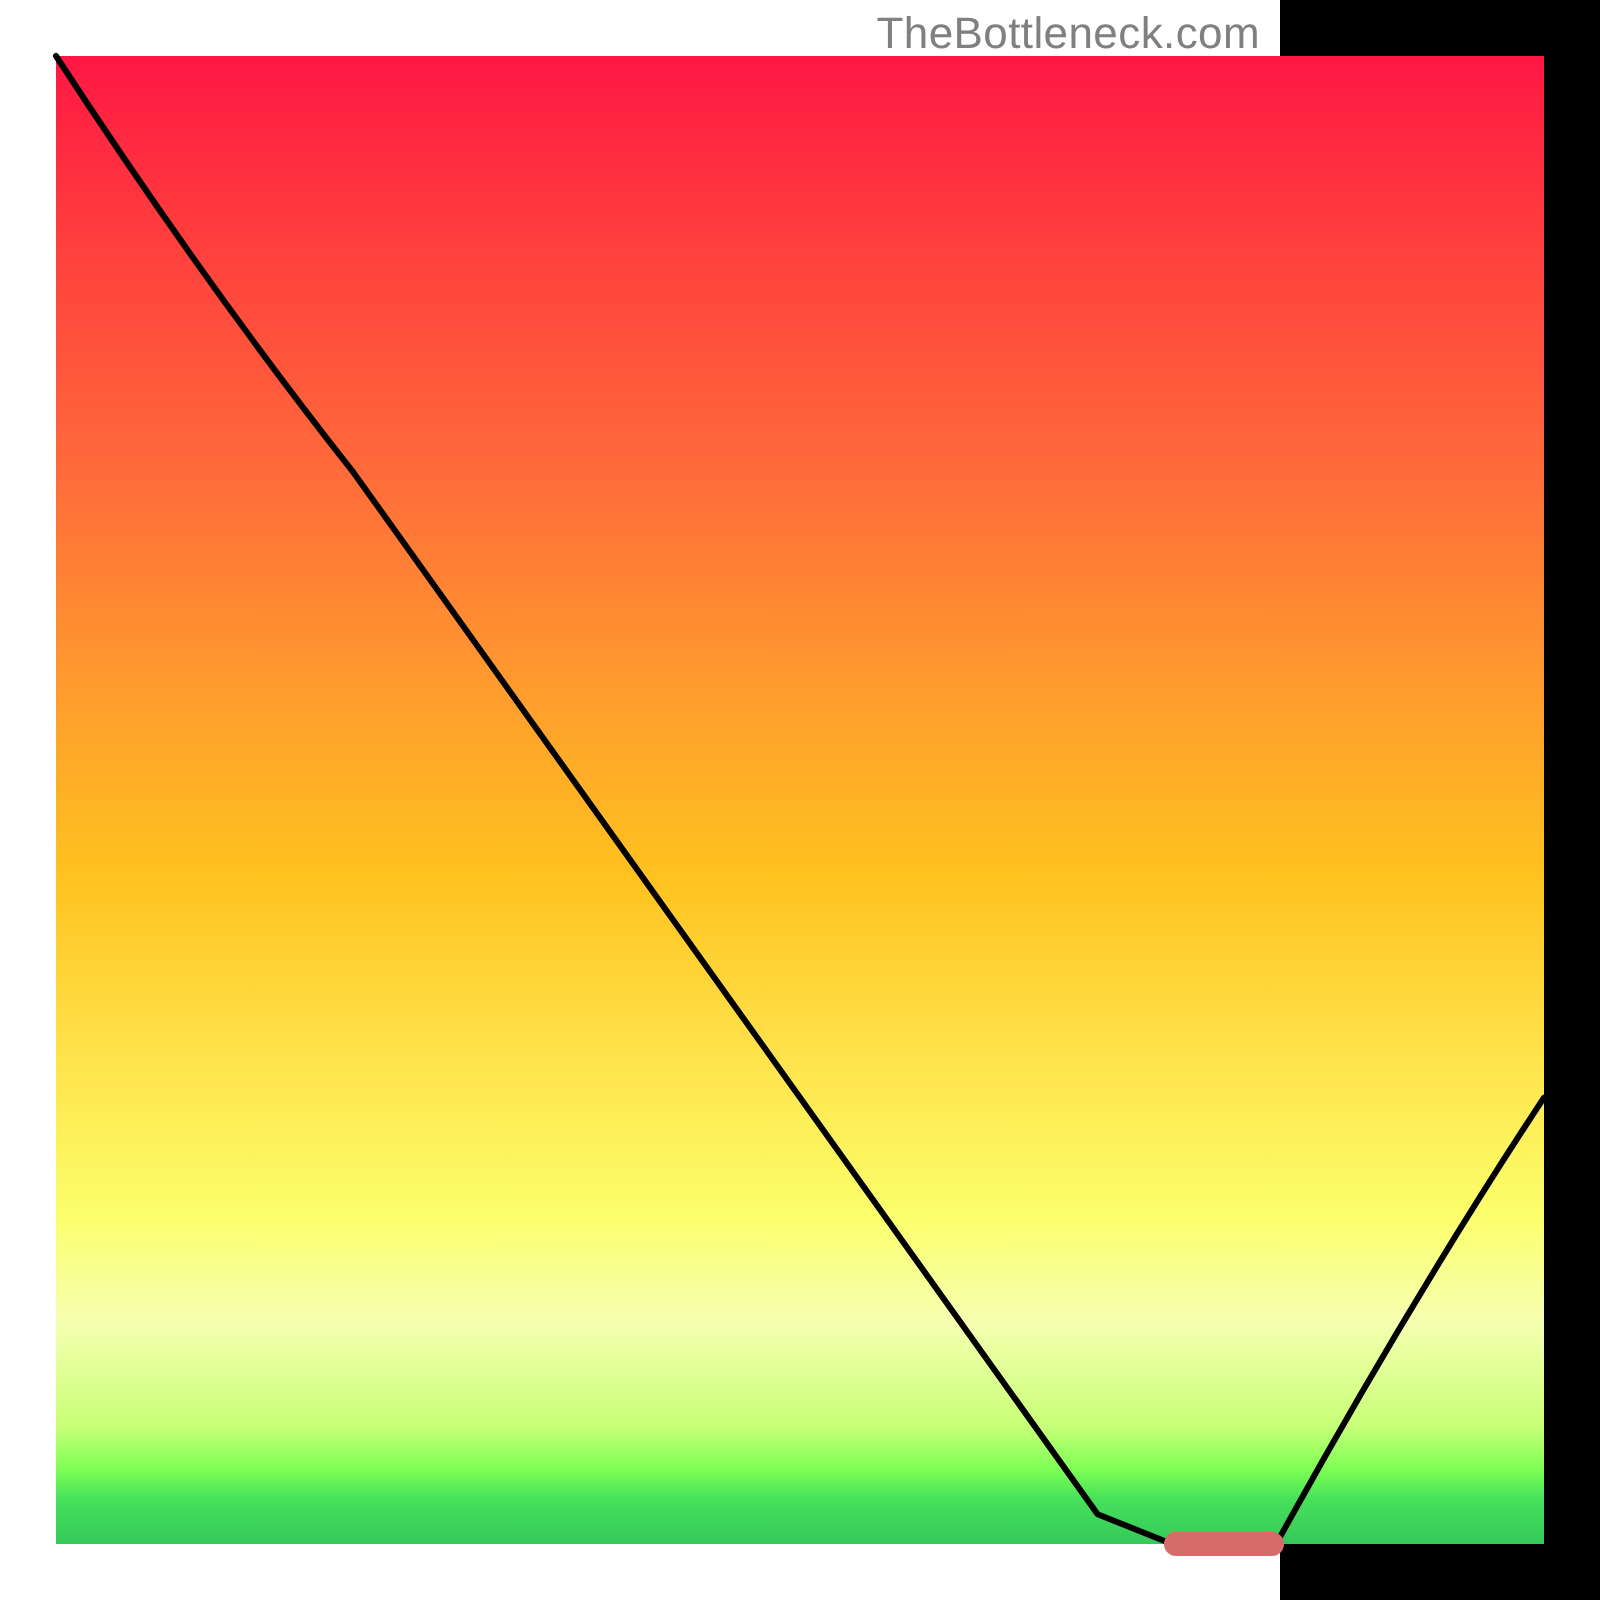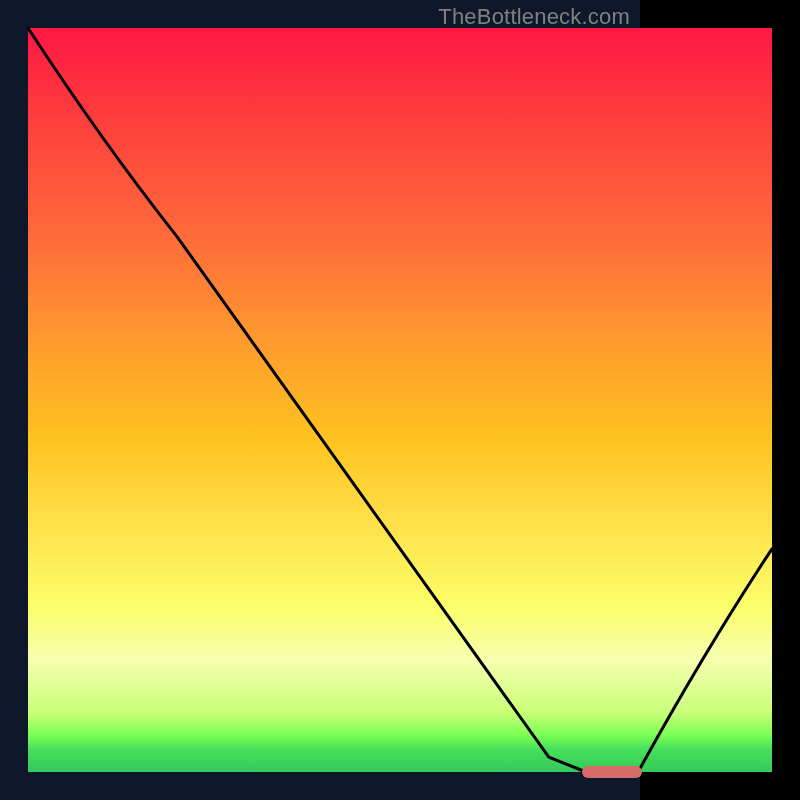--- a/index.html
+++ b/index.html
@@ -8,21 +8,21 @@
     width: 800px;
     height: 800px;
     background: #000;
     overflow: hidden;
     font-family: Arial, Helvetica, sans-serif;
   }
   .outer {
     position: relative;
     width: 640px;
     height: 800px;
-    background: #0f172a;
+    background: #ffffff;
   }
   .watermark {
     position: absolute;
     top: 4px;
     right: 10px;
     color: #808080;
     font-size: 22px;
     letter-spacing: 0.2px;
     font-weight: 400;
   }

